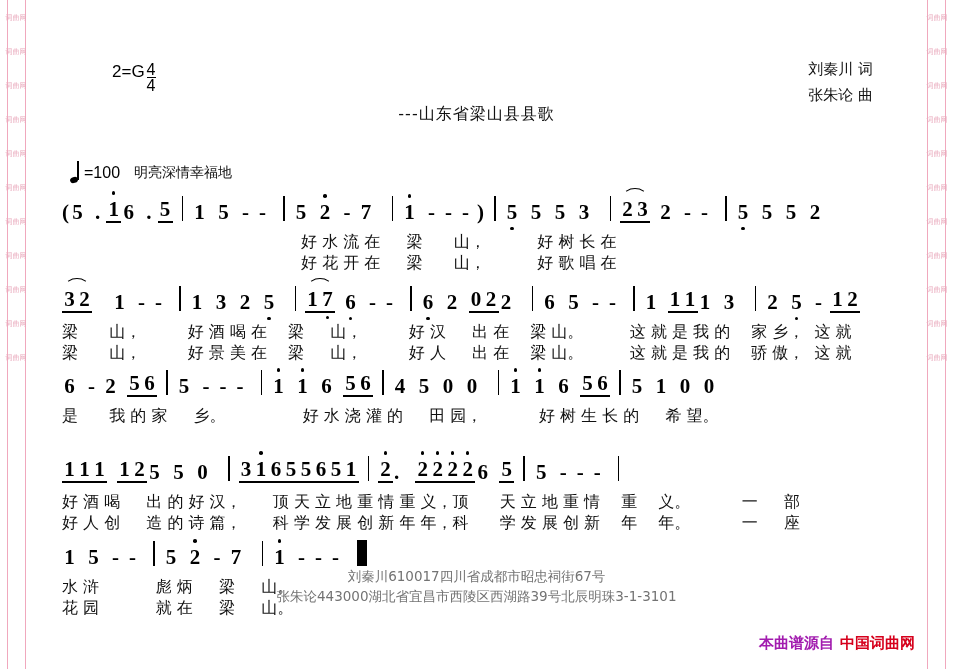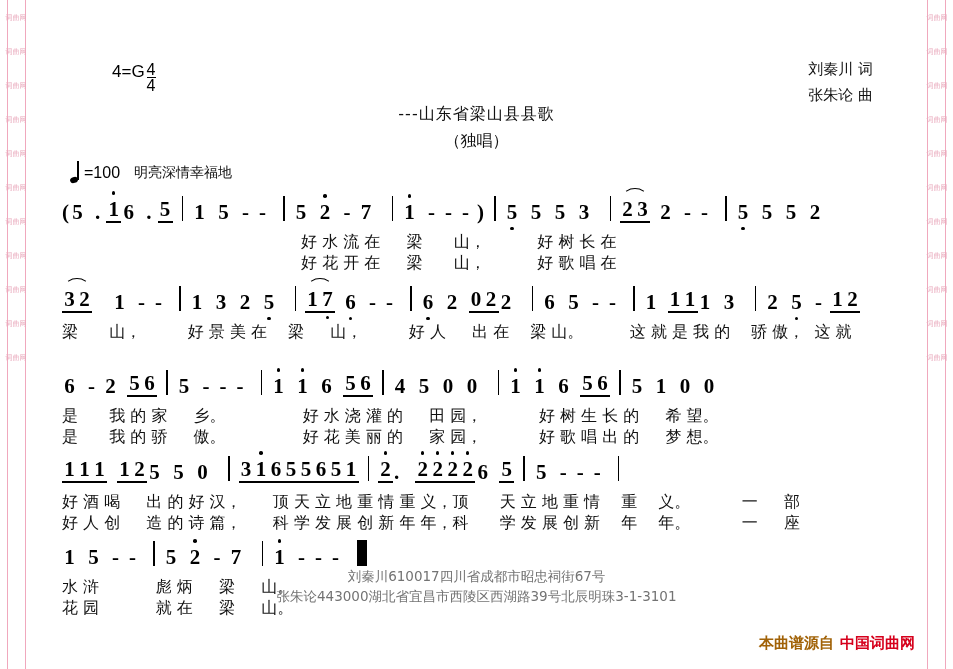--- a/index.html
+++ b/index.html
@@ -157,21 +157,21 @@
   .footer{
     position:absolute;left:0;width:953px;text-align:center;
     font-size:13.5px;color:#737373;line-height:1.5;
     font-family:"DejaVu Sans","Liberation Sans",sans-serif;
   }
   .source{
     position:absolute;right:38px;bottom:16px;
     font-size:15px;font-weight:bold;
     font-family:"DejaVu Sans","Liberation Sans",sans-serif;
   }
-  .source .lbl{color:#a16207;}
+  .source .lbl{color:#a21caf;}
   .source .site{color:#d6001c;margin-left:6px;}
 </style>
 </head>
 <body>
 
 <div class="sheet">
 
   <div class="wm-strip left">
     <div class="bar b1"></div>
       <div class="bar b2"></div>
@@ -198,29 +198,28 @@
     <div class="wm-tile">词曲网</div>
     <div class="wm-tile">词曲网</div>
     <div class="wm-tile">词曲网</div>
     <div class="wm-tile">词曲网</div>
     <div class="wm-tile">词曲网</div>
     <div class="wm-tile">词曲网</div>
     <div class="wm-tile">词曲网</div>
   </div>
 
   <div class="key-sig">
-    <span>4=G</span>
+    <span>2=G</span>
     <span class="meter">
       <span class="num">4</span>
       <span class="den">4</span>
     </span>
   </div>
 
   <div class="subtitle">---山东省梁山县县歌</div>
-  <div class="perf-type">（独唱）</div>
 
   <div class="credits">
     <div>刘秦川  词</div>
     <div>张朱论  曲</div>
   </div>
 
   <div class="tempo">
     <span class="note-q">
       <span class="stem"></span>
         <span class="head"></span>
@@ -334,21 +333,21 @@
           </span>
           <span class="barline"></span>
           <span class="measure">
             <span class="note" style="min-width: 15px; margin-right: 9px;"><span class="g">2</span></span>
             <span class="note lo" style="min-width: 15px; margin-right: 9px;"><span class="g">5</span></span>
             <span class="dash" style="margin: 0px 8px 0px 2px;">-</span>
             <span class="note beam" style="min-width: 15px; margin-right: 0px;"><span class="g">1</span></span>
             <span class="note beam" style="min-width: 15px; margin-right: 0px;"><span class="g">2</span></span>
           </span>
         </div>
-        <div class="lyrics" style="margin-top: 8px;"><span class="ln">梁　   山，　      好 景 美 在　 梁　  山，　      好 人　  出 在　 梁 山。　      这 就 是 我 的　 骄 傲，  这 就</span></div>
+        <div class="lyrics" style="margin-top: 8px;"><span class="ln">梁　   山，　      好 酒 喝 在　 梁　  山，　      好 汉　  出 在　 梁 山。　      这 就 是 我 的　 家 乡，  这 就</span><span class="ln">梁　   山，　      好 景 美 在　 梁　  山，　      好 人　  出 在　 梁 山。　      这 就 是 我 的　 骄 傲，  这 就</span></div>
       </div>
       <div class="system" style="top: 370px;">
         <div class="staff-line">
           <span class="measure">
             <span class="note" style="min-width: 15px; margin-right: 9px;"><span class="g">6</span></span>
             <span class="dash" style="margin: 0px 8px 0px 2px;">-</span>
             <span class="note" style="min-width: 15px; margin-right: 9px;"><span class="g">2</span></span>
             <span class="note beam" style="min-width: 15px; margin-right: 0px;"><span class="g">5</span></span>
             <span class="note beam" style="min-width: 15px; margin-right: 0px;"><span class="g">6</span></span>
           </span>
@@ -383,21 +382,21 @@
             <span class="note beam" style="min-width: 15px; margin-right: 0px;"><span class="g">6</span></span>
           </span>
           <span class="barline"></span>
           <span class="measure">
             <span class="note" style="min-width: 15px; margin-right: 9px;"><span class="g">5</span></span>
             <span class="note" style="min-width: 15px; margin-right: 9px;"><span class="g">1</span></span>
             <span class="note" style="min-width: 15px; margin-right: 9px;"><span class="g">0</span></span>
             <span class="note" style="min-width: 15px; margin-right: 9px;"><span class="g">0</span></span>
           </span>
         </div>
-        <div class="lyrics" style="margin-top: 8px;"><span class="ln">是　   我 的 家　  乡。　            好 水 浇 灌 的　  田 园，　        好 树 生 长 的　  希 望。</span><span class="ln">是　   我 的 骄　  傲。　            好 花 美 丽 的　  家 园，　        好 歌 唱 出 的　  梦 想。</span></div>
+        <div class="lyrics" style="margin-top: 8px;"><span class="ln">是　   我 的 家　  乡。　            好 水 浇 灌 的　  田 园，　        好 树 生 长 的　  希 望。</span></div>
       </div>
       <div class="system" style="top: 456px;">
         <div class="staff-line">
           <span class="measure">
             <span class="note beam" style="min-width: 15px; margin-right: 0px;"><span class="g">1</span></span>
             <span class="note beam" style="min-width: 15px; margin-right: 0px;"><span class="g">1</span></span>
             <span class="note beam" style="min-width: 15px; margin-right: 0px;"><span class="g">1</span></span>
             <span class="gap" style="width: 10px;"></span>
             <span class="note beam" style="min-width: 15px; margin-right: 0px;"><span class="g">1</span></span>
             <span class="note beam" style="min-width: 15px; margin-right: 0px;"><span class="g">2</span></span>

